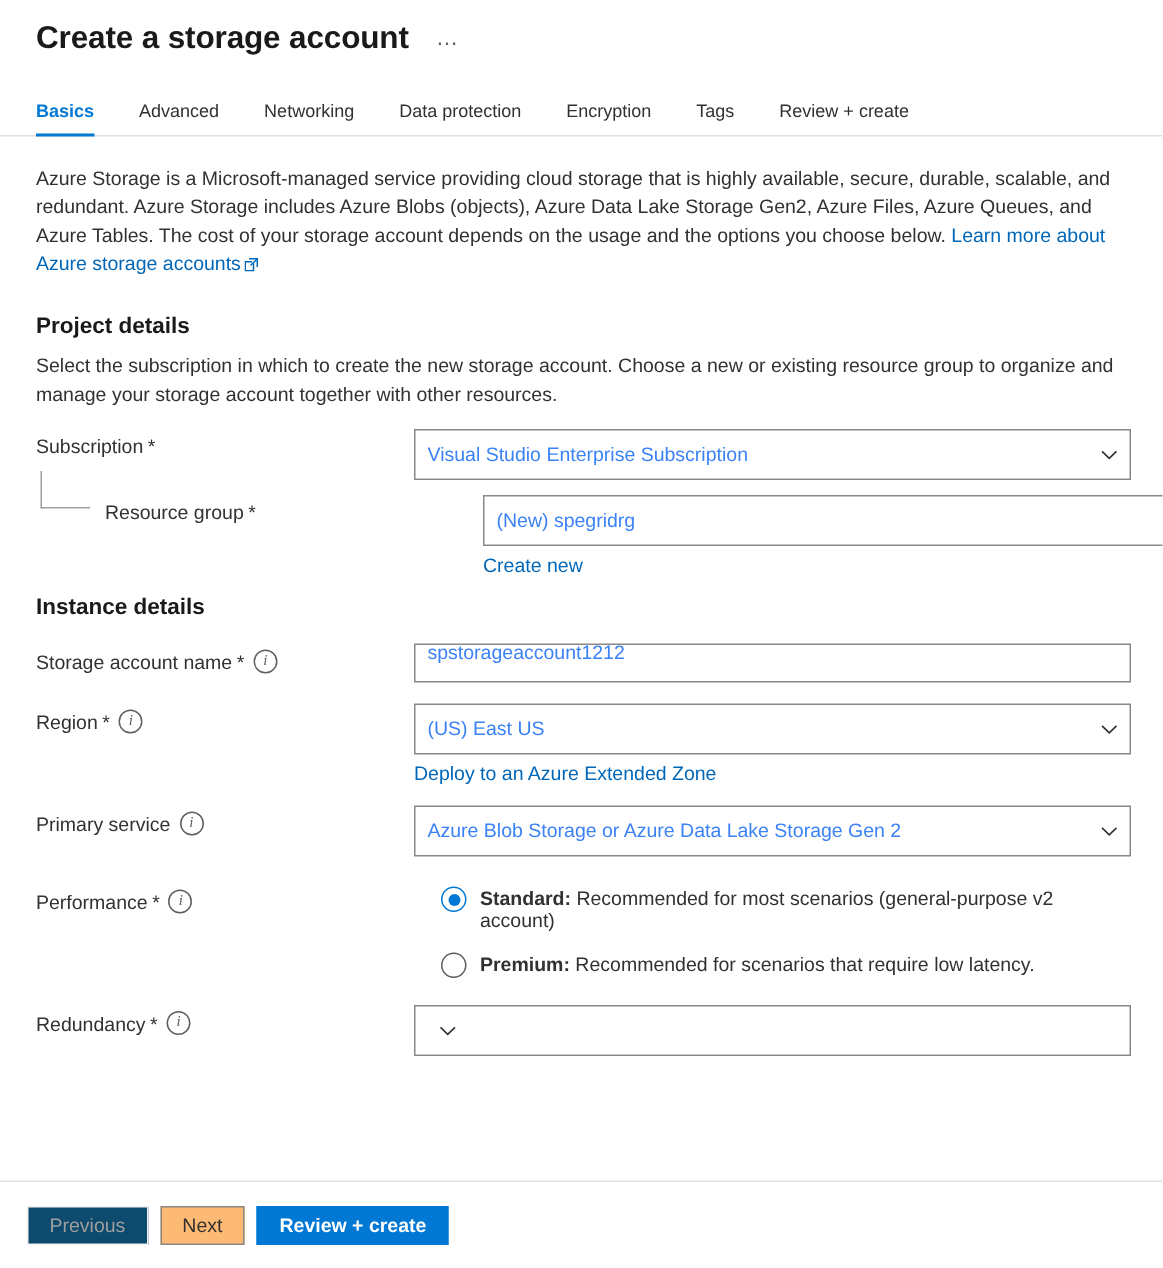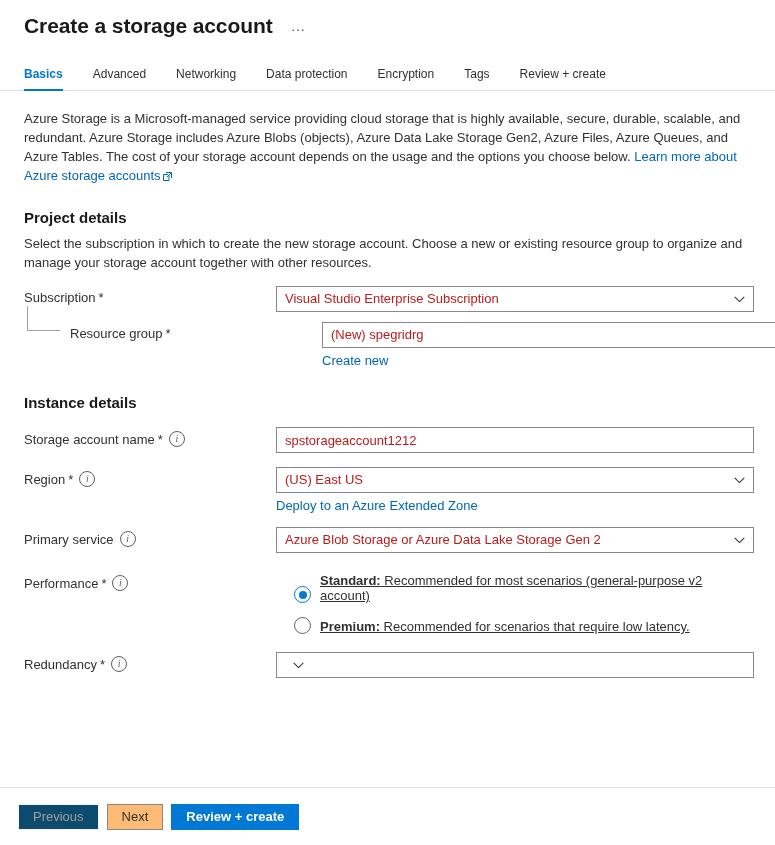--- a/index.html
+++ b/index.html
@@ -169,22 +169,22 @@
   }
 
   .control {
     width: 478px;
     height: 26px;
     box-sizing: border-box;
     border: 1px solid #8a8886;
     background: #ffffff;
     font-family: "Liberation Sans", sans-serif;
     font-size: 13px;
-    color: #b91c1c;
-    padding: 0 8px;
+    color: #3b82f6;
+    padding: 16px 8px;
     line-height: 24px;
     display: flex;
     align-items: center;
     position: relative;
   }
   .control.text-input {
     display: block;
     line-height: 24px;
     padding-top: 0;
   }
@@ -206,23 +206,22 @@
   .sub-link {
     margin-top: 5px;
     font-size: 13px;
     display: block;
   }
 
   
   .radio-group { padding-top: 2px; }
   .radio-row {
     display: flex;
-    align-items: flex-end;
+    align-items: flex-start;
     margin-bottom: 14px;
-    text-decoration: underline;
   }
   .radio-row:last-child { margin-bottom: 0; }
   .radio {
     width: 17px;
     height: 17px;
     border-radius: 50%;
     border: 1px solid #605e5c;
     box-sizing: border-box;
     margin-right: 9px;
     flex: 0 0 auto;
@@ -349,21 +348,21 @@
           <div class="control combo">
             <span class="value">(New) spegridrg</span>
 
           </div>
           <a class="link sub-link">Create new</a>
         </div>
       </div>
 
     </div>
 
-    <div class="section-title" style="margin-top:26px;">Instance details</div>
+    <div class="section-title" style="margin-top:12px;">Instance details</div>
 
     <div class="form" style="margin-top:16px;">
 
       <div class="row">
         <div class="label-cell">
           <span>Storage account name</span>
           <span class="req">*</span>
           <span class="info-icon">i</span>
         </div>
         <div class="field-cell">

